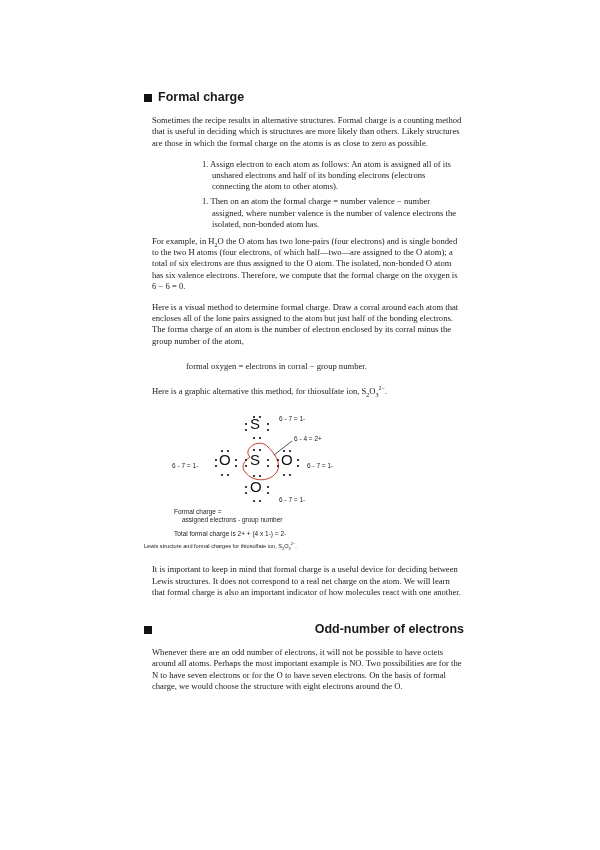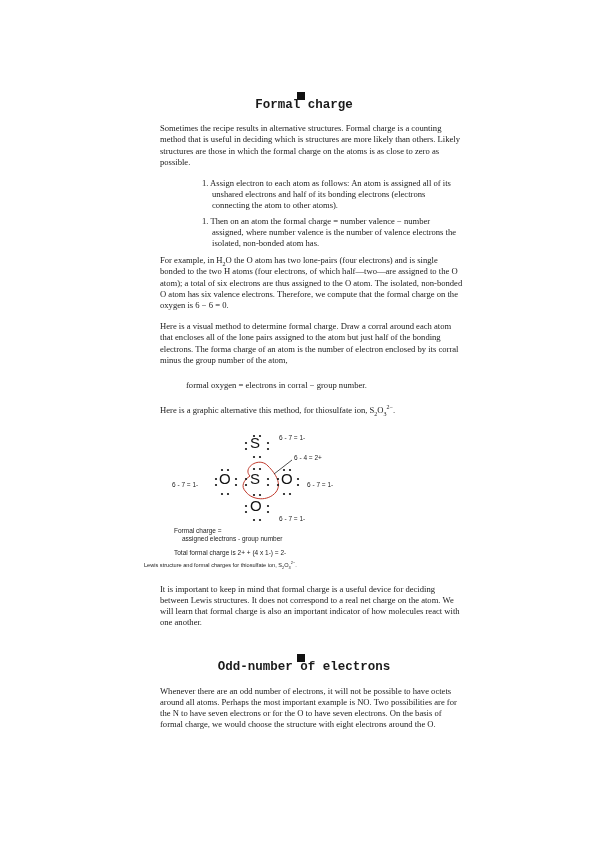--- a/index.html
+++ b/index.html
@@ -1,29 +1,29 @@
 <!DOCTYPE html>
 <html><head>
 <meta charset="utf-8">
 <style>
   html, body { margin: 0; padding: 0; background: #ffffff; }
   body { width: 600px; height: 850px; position: relative; overflow: hidden; color: #1a1a1a; }
   .page { position: absolute; left: 144px; top: 92px; width: 320px; font-family: "Liberation Serif", serif; font-size: 8.6px; line-height: 11.2px; }
-  .h { font-family: Liberation Mono, monospace; font-weight: bold; font-size: 12.5px; margin: 0 0 12px 0; display: flex; align-items: center; flex-direction: column; }
+  .h { font-family: Liberation Sans, sans-serif; font-weight: bold; font-size: 12.5px; margin: 0 0 12px 0; display: flex; align-items: center; }
   .h .sq { display: inline-block; width: 8px; height: 8px; background: #111; margin-right: 6px; }
-  p { margin: 0 0 10px 16px; }
+  p { margin: 0 0 10px 8px; }
   ol { margin: 0 0 6px 0; padding-left: 20px; list-style: none; }
   ol li { margin-bottom: 4px; padding-left: 10px; text-indent: -10px; margin-left: 38px; }
   .formula { margin: 14px 0 14px 42px; }
   .fig { position: relative; width: 190px; height: 130px; margin: 6px 0 4px 20px; }
   .fig .lbl { position: absolute; font-family: "Liberation Sans", sans-serif; font-size: 6.5px; color: #222; }
   .fig .atom { position: absolute; font-family: "Liberation Sans", sans-serif; font-size: 15px; color: #111; }
   .caption { font-family: "Liberation Sans", sans-serif; font-size: 5.6px; margin: 0 0 12px 0; color: #222; }
   sub, sup { font-size: 70%; line-height: 0; }
-  .section2 { margin-top: 26px; }
+  .section2 { margin-top: 26px; justify-content: space-between; }
 </style>
 </head>
 <body>
 
 <div class="page">
 
   <div class="h">
     <span class="sq"></span>
     <span>Formal charge</span>
   </div>

